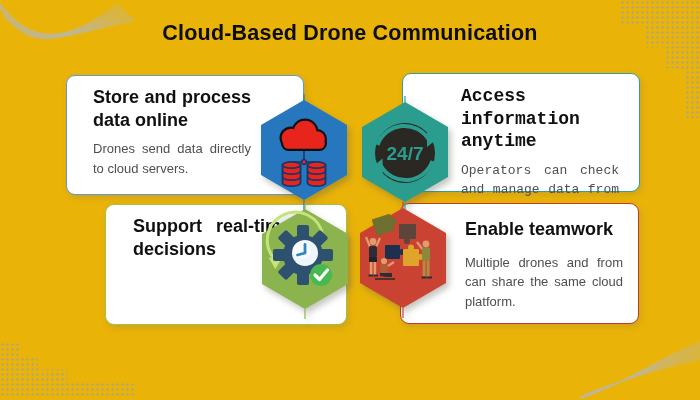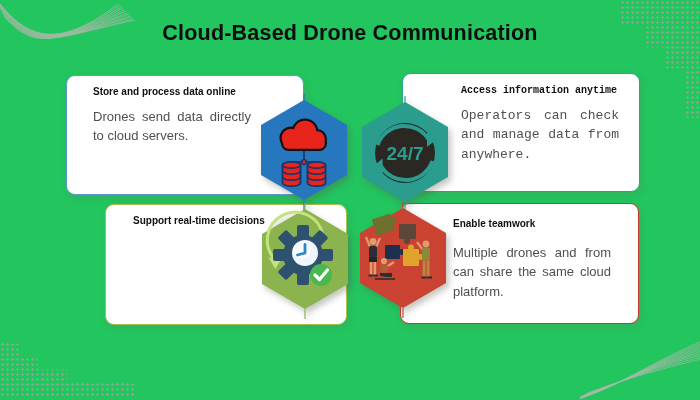--- a/index.html
+++ b/index.html
@@ -3,38 +3,38 @@
 <meta charset="utf-8">
 <style>
   html,body{margin:0;padding:0;}
   .stage{position:relative;width:700px;height:400px;overflow:hidden;
          font-family:"Liberation Sans",sans-serif;background:#f5f4ee;}
   .page-title{position:absolute;top:21px;left:0;width:700px;text-align:center;
               font-size:21.5px;font-weight:bold;letter-spacing:.2px;}
   .card{position:absolute;background:#fff;border:1.6px solid #999;border-radius:9px;
         box-shadow:2px 3px 6px rgba(110,110,95,.22);z-index:2;}
   .card-text{position:absolute;width:158px;}
-  .card-title{font-size:10px;font-weight:bold;color:#101010;line-height:1.25;
+  .card-title{font-size:18px;font-weight:bold;color:#101010;line-height:1.25;
               text-align:justify;margin:0 0 8px 0;}
   .card-body{font-size:13px;color:#4f4f4f;line-height:1.5;text-align:justify;margin:0;}
   .hex-icon{position:absolute;z-index:3;filter:drop-shadow(3px 4px 3px rgba(90,90,75,.35));}
   .deco{position:absolute;z-index:1;pointer-events:none;}
   .halftone{background-image:radial-gradient(#a2a29a 1.1px,rgba(0,0,0,0) 1.2px);
             background-size:5px 5px;opacity:.75;}
   .ht-tr{top:0;right:0;width:80px;height:118px;
          clip-path:polygon(0 0,100% 0,100% 100%,82% 100%,82% 58%,55% 58%,55% 40%,30% 40%,30% 22%,0 22%);}
   .ht-bl{bottom:3px;left:0;width:135px;height:55px;
          clip-path:polygon(0 0,15% 0,15% 25%,28% 25%,28% 50%,50% 50%,50% 72%,100% 72%,100% 100%,0 100%);}
   .waves{fill:none;stroke:#b7b7b0;stroke-width:.7;opacity:.9;}
   svg text{font-family:"Liberation Sans",sans-serif;}
 </style>
 </head>
 <body>
 
-<div class="stage" style="background-color: #22c55e;">
+<div class="stage" style="background-color: #eab308;">
 
   <svg class="deco" style="top:0;left:0" width="140" height="62" viewBox="0 0 140 62">
     <g class="waves">
       <path d="M-6 -4 C25 38,55 52,118 4"></path>
         <path d="M-5 -2 C26 39,54 51,120 5"></path>
       <path d="M-4 0 C27 40,53 50,121 7"></path>
         <path d="M-3 2 C28 41,52 49,123 8"></path>
       <path d="M-2 4 C29 42,51 48,124 10"></path>
         <path d="M-1 6 C30 43,50 47,126 11"></path>
       <path d="M0 8 C31 44,49 46,127 13"></path>
@@ -78,21 +78,21 @@
     </div>
   </div>
 
   <div class="card" style="left: 65px; top: 204px; width: 240px; height: 119px; border-color: rgb(164, 193, 76); margin-left: 40px;">
     <div class="card-text" style="left:27px;top:10px">
       <p class="card-title">Support real-time decisions</p>
     </div>
   </div>
 
   <div class="card" style="left: 400px; top: 203px; width: 237px; height: 119px; border-color: rgb(192, 57, 43);">
-    <div class="card-text" style="left:52px;top:14px">
+    <div class="card-text" style="left:64px;top:14px">
       <p class="card-title" style="margin-bottom:12px">Enable teamwork</p>
       <p class="card-body">Multiple drones and from can share the same cloud platform.</p>
     </div>
   </div>
 
   <svg class="hex-icon" style="left:260px;top:94px" width="88" height="116" viewBox="0 0 88 116">
     <line x1="44" y1="0" x2="44" y2="8" stroke-width="1.2" stroke="#2677bd"></line>
     <line x1="44" y1="106" x2="44" y2="116" stroke-width="1.2" stroke="#2677bd"></line>
     <polygon points="44,6 87,31 87,81 44,106 1,81 1,31" fill="#2677bd"></polygon>
     <g>

